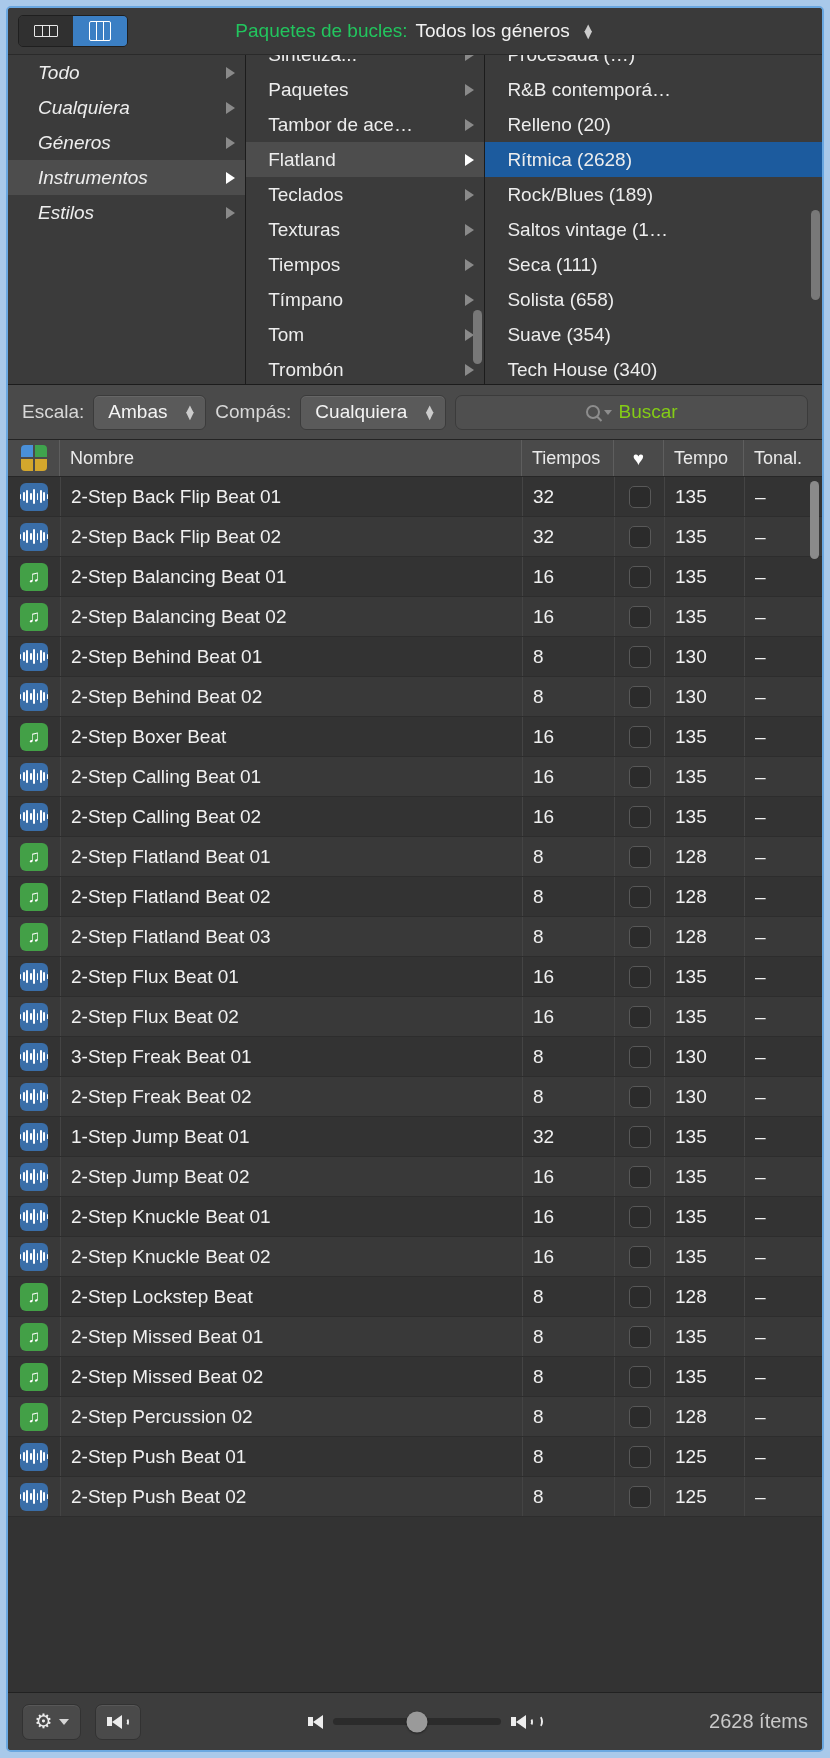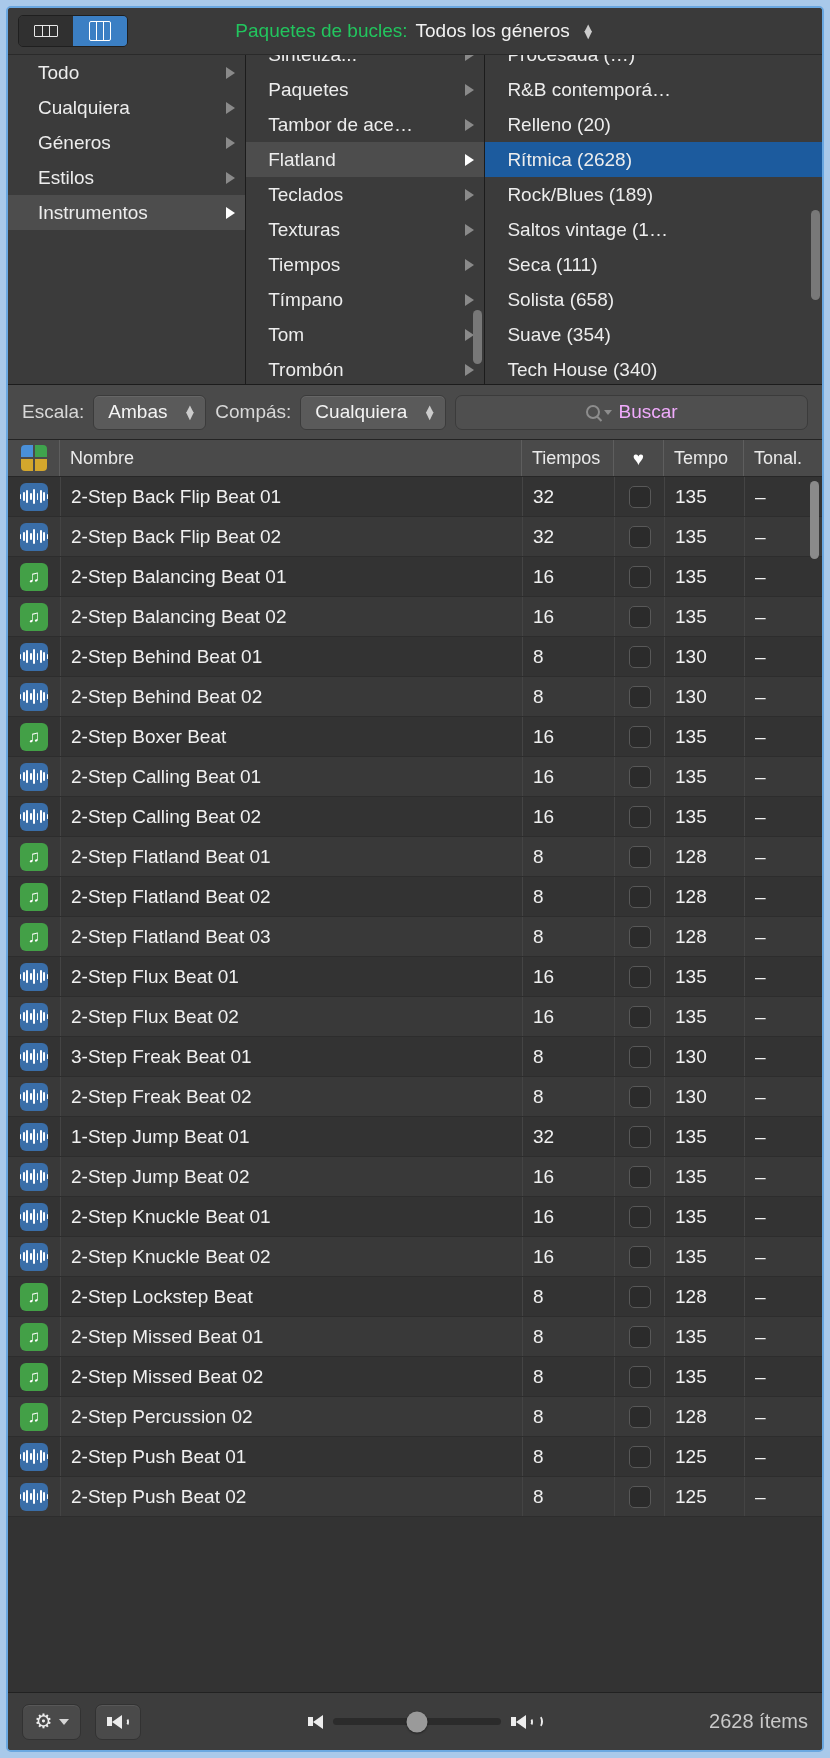--- a/index.html
+++ b/index.html
@@ -81,21 +81,21 @@
     border-bottom: 1px solid #1c1c1c;
     overflow: hidden;
   }
   .col {
     position: relative;
     height: 100%;
     overflow: hidden;
     background: #3b3b3b;
     border-right: 1px solid #1c1c1c;
   }
-  .col-1 { width: 242px; }
+  .col-1 { width: 242px; font-style: italic; }
   .col-2 { width: 243px; }
   .col-3 { width: 342px; border-right: none; }
 
   .col-list { position: absolute; left: 0; right: 0; }
   .col-item {
     height: 35px;
     display: flex;
     align-items: center;
     padding: 0 10px 0 22px;
     color: #ededed;
@@ -151,21 +151,21 @@
   .searchfield {
     flex: 1;
     height: 35px;
     background: #4f4f4f;
     border: 1px solid #3b3b3b;
     border-radius: 7px;
     display: flex;
     align-items: center;
     justify-content: center;
     gap: 4px;
-    color: #f0abfc;
+    color: #84cc16;
     font-size: 19px;
   }
   .mag {
     width: 14px; height: 14px;
     border: 2px solid #8d8d8d;
     border-radius: 50%;
     position: relative;
     display: inline-block;
   }
   .mag::after {
@@ -404,26 +404,26 @@
             <span class="arrow"></span>
           </div>
           <div class="col-item">
             <span class="nm">Cualquiera</span>
             <span class="arrow"></span>
           </div>
           <div class="col-item">
             <span class="nm">Géneros</span>
             <span class="arrow"></span>
           </div>
-          <div class="col-item">
-            <span class="nm">Estilos</span>
-            <span class="arrow"></span>
-          </div>
           <div class="col-item sel-grey">
             <span class="nm">Instrumentos</span>
+            <span class="arrow"></span>
+          </div>
+          <div class="col-item">
+            <span class="nm">Estilos</span>
             <span class="arrow"></span>
           </div>
         </div>
     </div>
 
     <div class="col col-2">
       <div class="col-list" id="col-2-list" style="top:-18px;">
           <div class="col-item">
             <span class="nm">Sintetiza...</span>
             <span class="arrow"></span>

